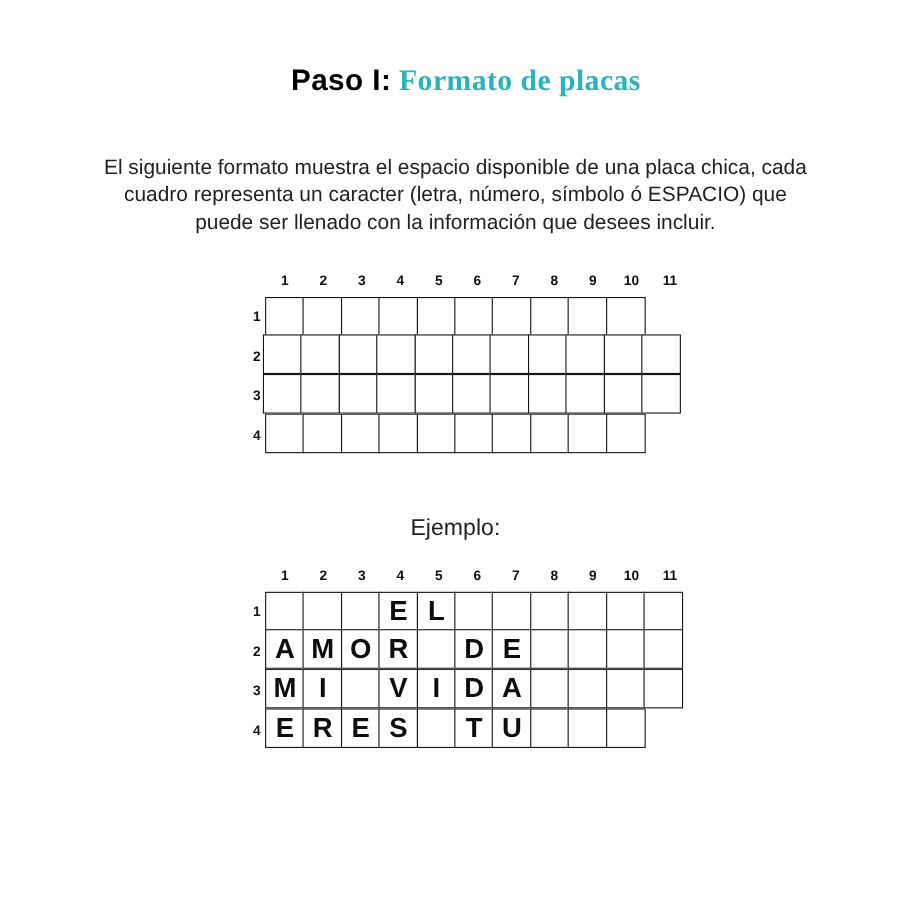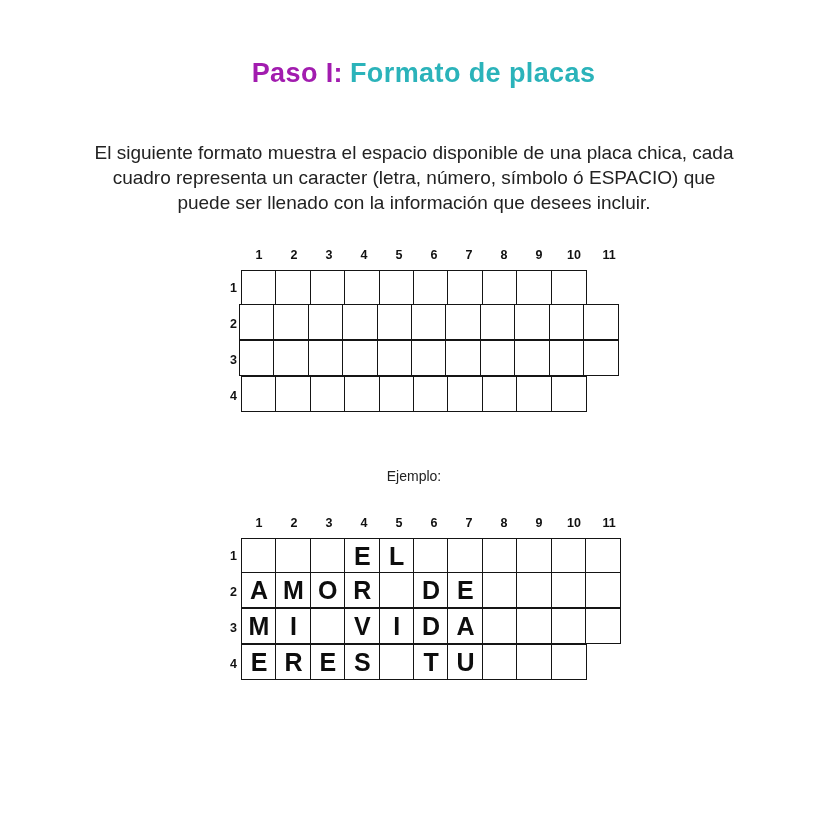--- a/index.html
+++ b/index.html
@@ -26,26 +26,27 @@
     top: 58px;
     left: 0;
     width: 828px;
     text-align: center;
     font-size: 27px;
     font-weight: bold;
     letter-spacing: 0.4px;
     white-space: nowrap;
   }
   .title .step {
-    color: #a21caf;
+    color: #000000;
     margin-left: 19px;
   }
   .title .accent {
     color: #2bb3ba;
     margin-left: 7px;
+    font-family: Liberation Serif, serif;
   }
 
   
   .intro {
     position: absolute;
     top: 140px;
     left: 84px;
     width: 660px;
     text-align: center;
     font-size: 19px;
@@ -123,21 +124,21 @@
   .grid-block.blank .row.r3 .cells { left: 23px; }
   .grid-block.blank .row.r4 .cells { left: 25px; }
 
   
   .ejemplo {
     position: absolute;
     top: 468px;
     left: 0;
     width: 828px;
     text-align: center;
-    font-size: 14px;
+    font-size: 21px;
     color: #222;
   }
 </style>
 </head>
 <body>
 
 <div class="page">
 
   <div class="title">
     <span class="step">Paso I:</span><span class="accent">Formato de placas</span>

